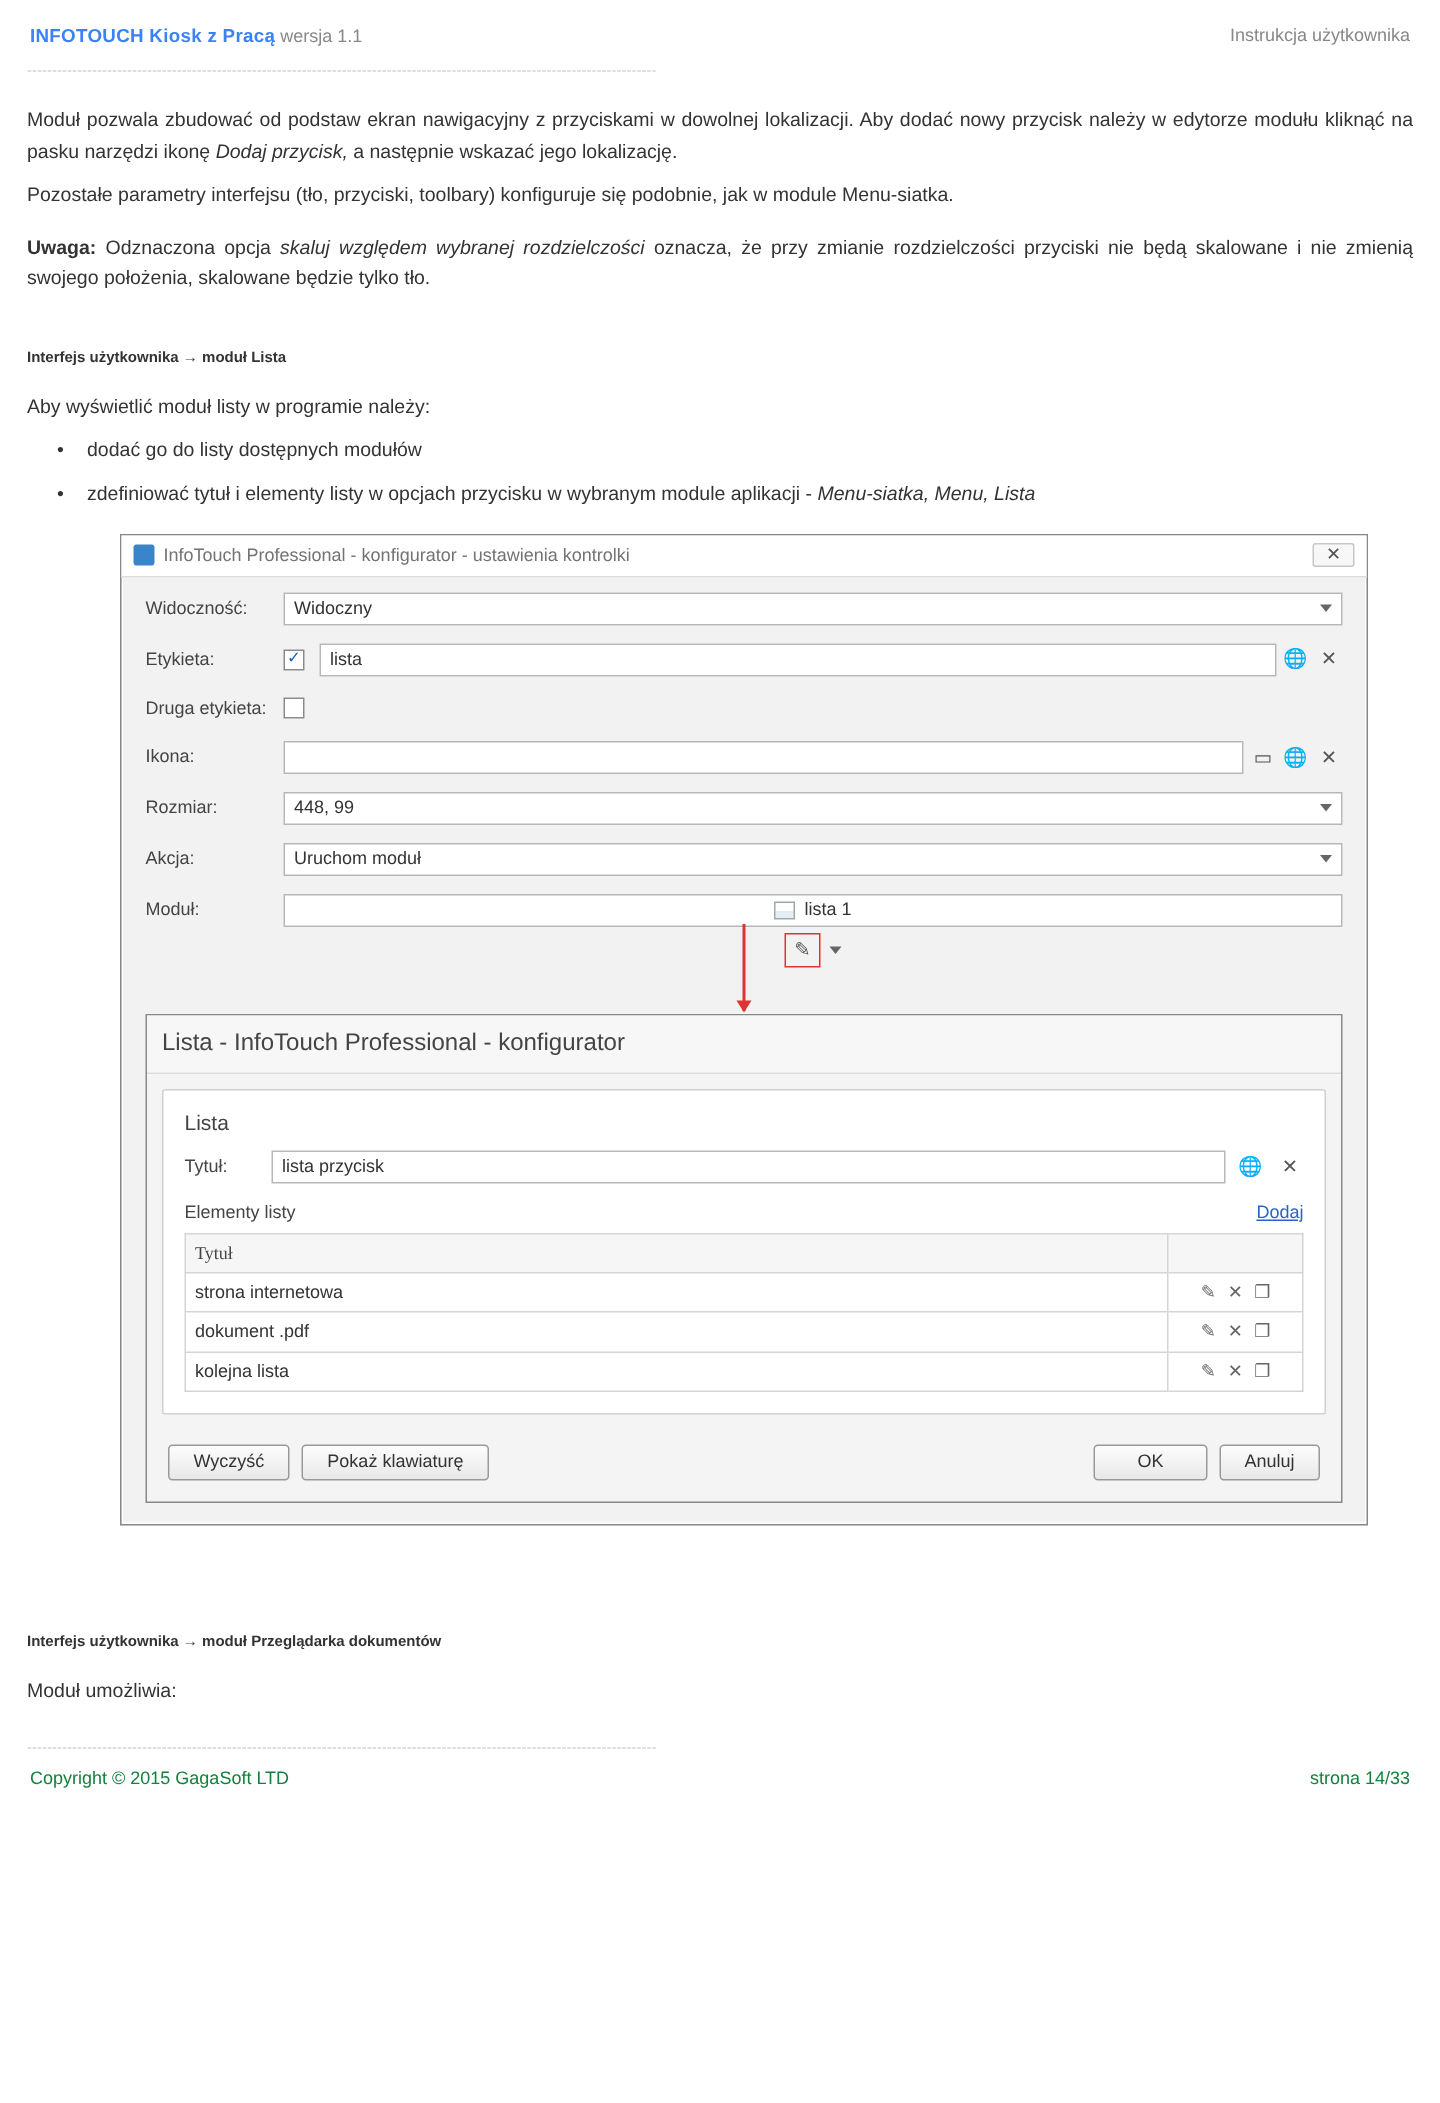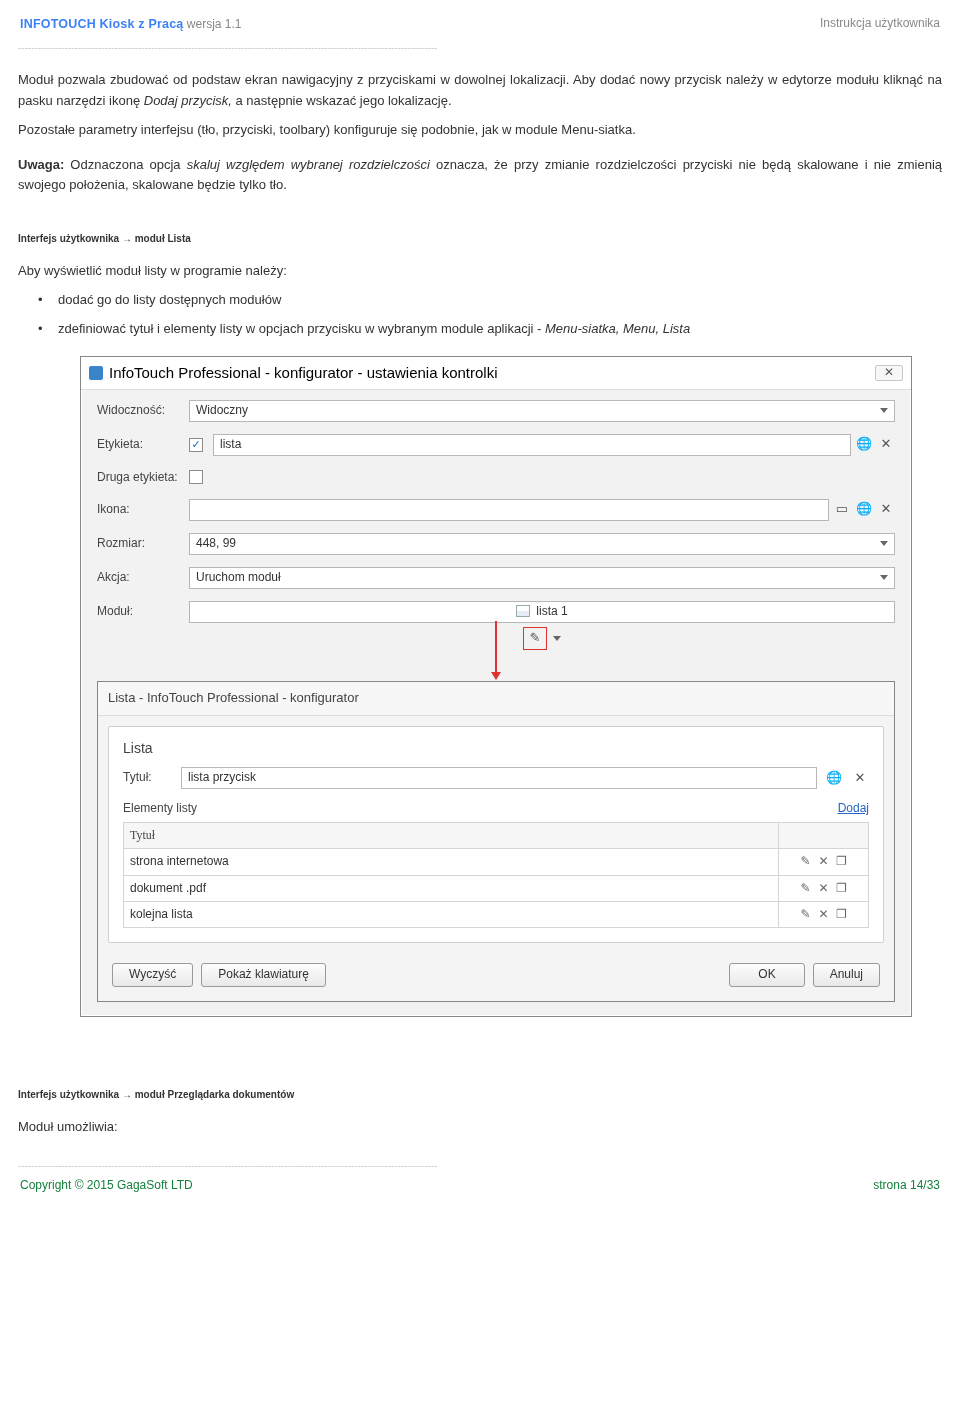--- a/index.html
+++ b/index.html
@@ -27,21 +27,21 @@
   ul.bul li::before { content: "•"; position: absolute; left: -20px; }
   
   .screenshot-wrap { padding: 6px 30px 0 62px; }
   .win {
     border: 1px solid #888; background: #f2f2f2;
     font-family: "Segoe UI", Tahoma, sans-serif; font-size: 12px; color: #333;
     box-shadow: 0 0 0 1px #fff inset;
   }
   .titlebar { display:flex; align-items:center; padding: 4px 8px; background:#fff; border-bottom:1px solid #ddd; }
   .titlebar .app-icon { width:14px; height:14px; background:#3a84c9; margin-right:6px; display:inline-block; border-radius:2px; }
-  .titlebar .ttext { flex:1; font-size:15px; color:#000000; }
+  .titlebar .ttext { flex:1; font-size:12px; color:#737373; }
   .closebox { width:28px; height:16px; border:1px solid #c7c7c7; text-align:center; line-height:13px; font-size:12px; color:#555; background:#f7f7f7; border-radius:2px; }
   .form-body { padding: 10px 16px 14px; }
   .row { display:flex; align-items:center; margin-bottom: 12px; }
   .lbl { width:92px; color:#444; font-size:12px; }
   .ctrl { flex:1; display:flex; align-items:center; gap:4px; }
   .input, .select {
     flex:1; height:22px; border:1px solid #b7b7b7; background:#fff;
     padding: 0 6px; font-size:12px; color:#333; display:flex; align-items:center;
   }
   .select { justify-content:space-between; }
@@ -56,21 +56,21 @@
     position:absolute; left:50%; top:-6px; transform:translateX(-50%);
     width:2px; height:58px; background:#d33;
   }
   .arrow::after{
     content:""; position:absolute; bottom:-1px; left:50%; transform:translateX(-50%);
     width:0;height:0;border-left:5px solid transparent;border-right:5px solid transparent;border-top:8px solid #d33;
   }
   .inner-win {
     border:1px solid #888; background:#f4f4f4; margin-top:58px;
   }
-  .inner-title { padding:6px 10px; font-size:13px; color:#444; background:#f7f7f7; border-bottom:1px solid #ddd; }
+  .inner-title { padding:6px 10px; font-size:16px; color:#444; background:#f7f7f7; border-bottom:1px solid #ddd; }
   .panel {
     margin:10px; border:1px solid #cfcfcf; border-radius:2px; background:#fff;
     padding:10px 14px 14px;
   }
   .panel-h { font-size:14px; color:#444; margin-bottom:8px; }
   .prow { display:flex; align-items:center; margin-bottom:10px; gap:8px; }
   .prow .plbl { width:50px; font-size:12px; color:#444; }
   .link { color:#2a63c7; text-decoration:underline; font-size:12px; }
   .elabel { font-size:12px; color:#444; margin:6px 0 4px; display:flex; justify-content:space-between; align-items:flex-end; }
   table.items { width:100%; border-collapse:collapse; font-size:12px; }

